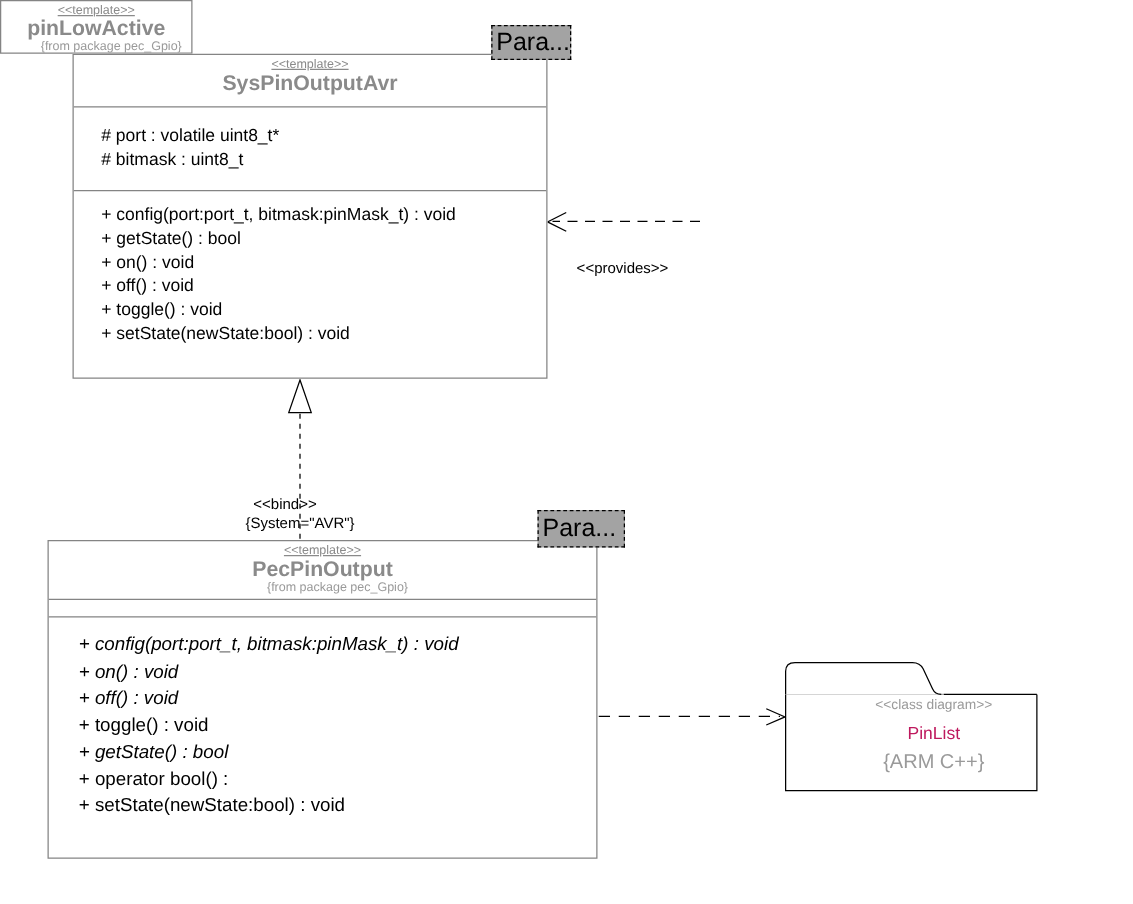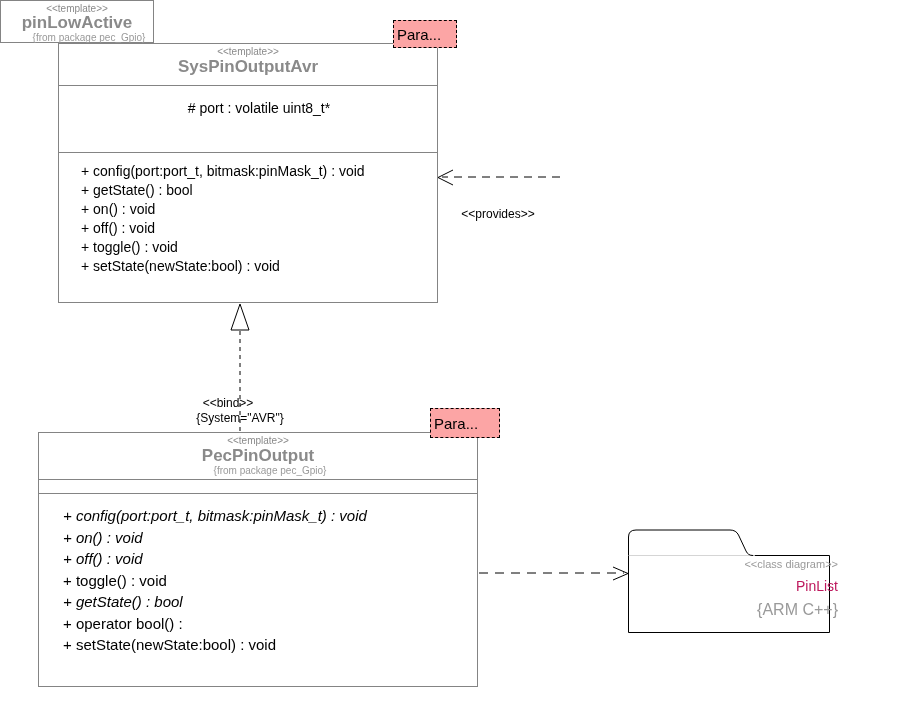--- a/index.html
+++ b/index.html
@@ -7,24 +7,24 @@
               font-family:"Liberation Sans", sans-serif; }
   .canvas { position:relative; width:906px; height:723px; background:#fff; }
 
   svg.connector-layer { position:absolute; left:0; top:0; width:906px; height:723px; }
 
   
   .uml-class { position:absolute; background:#fff; border:1px solid #848484; }
   .cls-header { display:flex; flex-direction:column; align-items:center;
                 justify-content:flex-start; padding-top:2px;
                 border-bottom:1px solid #848484; overflow:hidden; }
-  .stereo  { font-size:10px; line-height:11px; color:#8a8a8a; }
+  .stereo  { font-size:10px; line-height:11px; color:#8a8a8a;text-decoration:underline; }
   .cname   { font-size:17px; line-height:19px; font-weight:bold; color:#8a8a8a; }
   .frompkg { font-size:10px; line-height:11px; color:#9a9a9a;padding-left:24px; }
-  .cls-attrs { border-bottom:1px solid #848484; overflow:hidden;text-align:center; }
+  .cls-attrs { border-bottom:1px solid #848484; overflow:hidden; }
   .cls-ops   { overflow:hidden; }
   .member { color:#000; white-space:nowrap; }
   .italic { font-style:italic; }
 
   #cls-sys  { left:58px;  top:43px;  width:380px; height:260px; }
   #cls-sys .cls-header { height:42px; }
   #cls-sys .cls-attrs  { height:67px; padding:13px 0 0 22px; }
   #cls-sys .cls-attrs .member { font-size:14px; line-height:19px; }
   #cls-sys .cls-ops    { height:149px; padding:9px 0 0 22px; }
   #cls-sys .cls-ops .member { font-size:14px; line-height:19px; }
@@ -35,38 +35,38 @@
   #cls-pec .cls-ops    { height:192px; padding:11px 0 0 24px; }
   #cls-pec .cls-ops .member { font-size:15px; line-height:21.5px; }
 
   #cls-pinlow { left:560px; top:157px; width:154px; height:43px;
                 background:#fff; border:1px solid #848484;
                 display:flex; flex-direction:column; align-items:center;
                 justify-content:flex-start; padding-top:2px; }
   #cls-pinlow .cname { line-height:18px; }
 
   
-  .param-box { position:absolute; background:#fca5a5; border:1px dashed #000;
-               font-size:15px; color:#000; padding-left:3px; overflow:hidden;
+  .param-box { position:absolute; background:#a3a3a3; border:1px dashed #000;
+               font-size:20px; color:#000; padding-left:3px; overflow:hidden;
                display:flex; align-items:center; }
   #param-sys { left:393px; top:20px;  width:64px; height:28px; }
   #param-pec { left:430px; top:408px; width:70px; height:30px; }
 
   
   .conn-label { position:absolute; font-size:12px; color:#000;
                 text-align:center; white-space:nowrap;margin-top:48px; }
   #lbl-provides { left:452px; top:159px; width:92px;  }
   #lbl-bind     { left:188px; top:348px; width:80px;  }
   #lbl-bind-c   { left:185px; top:363px; width:110px; }
 
   
   #folder-pinlist { position:absolute; left:628px; top:528px; width:204px; height:106px; }
   #folder-pinlist svg { position:absolute; left:0; top:0; }
-  .folder-text { position:absolute; left:8px; top:27px; width:202px; height:77px;
-                 display:flex; flex-direction:column; align-items:flex-end; }
+  .folder-text { position:absolute; left:18px; top:27px; width:202px; height:77px;
+                 display:flex; flex-direction:column; align-items:center; }
   .folder-stereo { margin-top:3px; font-size:11px; line-height:13px; color:#9a9a9a; }
   .folder-name   { margin-top:5px; font-size:14px; line-height:20px; color:#be185d; }
   .folder-tag    { margin-top:7px; font-size:16px; line-height:13px; color:#9a9a9a; }
 </style>
 </head>
 <body>
 
 <div class="canvas">
 
   <svg class="connector-layer" viewBox="0 0 906 723">
@@ -87,20 +87,21 @@
     </g>
   </svg>
 
   <div class="uml-class" id="cls-sys">
     <div class="cls-header">
       <div class="stereo">&lt;&lt;template&gt;&gt;</div>
       <div class="cname">SysPinOutputAvr</div>
     </div>
     <div class="cls-attrs">
       <div class="member"># port : volatile uint8_t*</div>
+      <div class="member"># bitmask : uint8_t</div>
     </div>
     <div class="cls-ops">
       <div class="member">+ config(port:port_t, bitmask:pinMask_t) : void</div>
       <div class="member">+ getState() : bool</div>
       <div class="member">+ on() : void</div>
       <div class="member">+ off() : void</div>
       <div class="member">+ toggle() : void</div>
       <div class="member">+ setState(newState:bool) : void</div>
     </div>
   </div>

